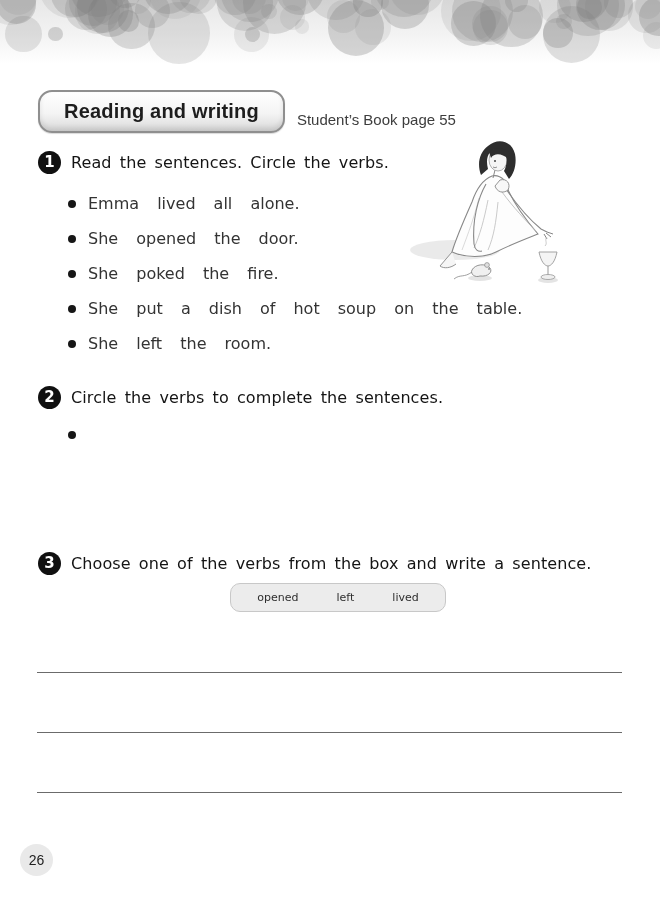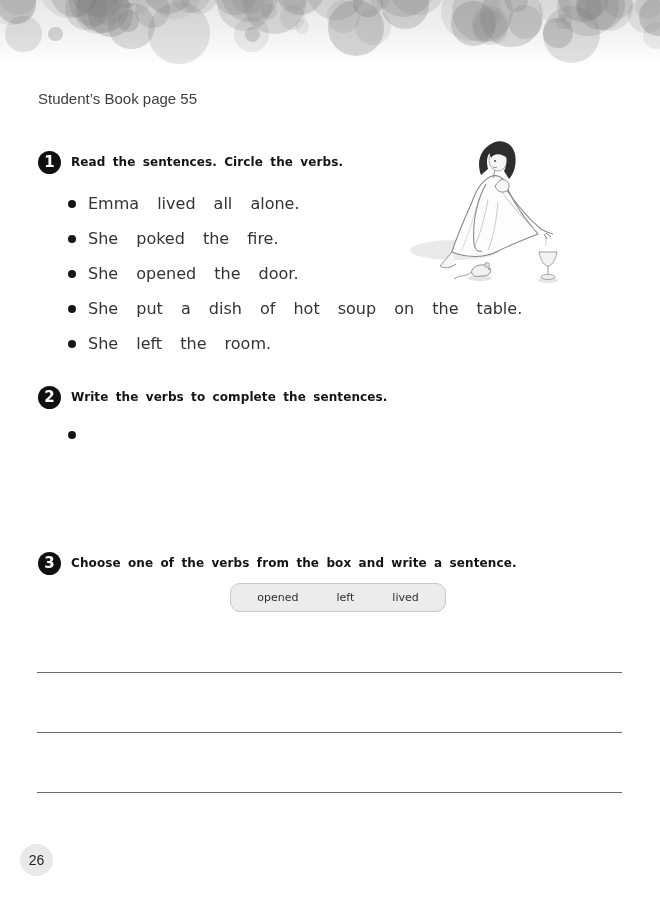--- a/index.html
+++ b/index.html
@@ -36,21 +36,21 @@
   #ex1 { top:150px; }
   #ex2 { top:385px; }
   #ex3 { top:551px; }
   .ex-header { display:flex; align-items:center; gap:10px; height:24px; }
   .badge {
     flex:0 0 auto; width:23px; height:23px; border-radius:50%; background:#101010;
     color:#ffffff; font-weight:bold; font-size:15px; display:flex; align-items:center; justify-content:center;
     font-family:"DejaVu Sans", sans-serif;
   }
   .instruction {
-    font-size:12px; font-weight:bold; color:#141414; letter-spacing:0.1px; word-spacing:3px;text-align:center;
+    font-size:16px; font-weight:normal; color:#141414; letter-spacing:0.1px; word-spacing:3px;text-align:center;
   }
 
   ul.sentences { list-style:none; }
   #ex1 ul.sentences { margin-top:12px; }
   #ex2 ul.sentences { margin-top:8px; }
   ul.sentences li { display:flex; align-items:center; height:35px; padding-left:30px; }
   .dot { flex:0 0 auto; width:8px; height:8px; border-radius:50%; background:#161616; margin-right:12px; }
   .stext { font-size:16px; color:#333333; }
   #ex1 .stext { word-spacing:13px; }
   #ex2 .stext { word-spacing:1px; }
@@ -149,40 +149,43 @@
       <div class="deco-circle" style="height: 61.3251px; width: 61.3251px; left: 557.309px; top: -25.2465px; opacity: 0.22;"></div>
       <div class="deco-circle" style="height: 14.397px; width: 14.397px; left: 294.993px; top: 19.3353px; opacity: 0.13;"></div>
       <div class="deco-circle" style="height: 39.1472px; width: 39.1472px; left: 638.67px; top: -2.72037px; opacity: 0.32;"></div>
       <div class="deco-circle" style="height: 63.1593px; width: 63.1593px; left: 242.853px; top: -28.8586px; opacity: 0.25;"></div>
       <div class="deco-circle" style="height: 36.0907px; width: 36.0907px; left: 355.117px; top: 9.15512px; opacity: 0.14;"></div>
       <div class="deco-circle" style="height: 52.2138px; width: 52.2138px; left: 76.5259px; top: -19.4315px; opacity: 0.29;"></div>
       <div class="deco-circle" style="height: 51.3441px; width: 51.3441px; left: 558.043px; top: -29.7094px; opacity: 0.29;"></div>
     </div>
 
   <div class="header-row">
+    <div class="title-box">
+      <span>Reading and writing</span>
+    </div>
     <div class="subtitle">Student’s Book page 55</div>
   </div>
 
   <section class="exercise" id="ex1">
     <div class="ex-header">
       <span class="badge">1</span>
       <h2 class="instruction">Read the sentences. Circle the verbs.</h2>
     </div>
     <ul class="sentences">
         <li>
           <span class="dot"></span>
           <span class="stext">Emma lived all alone.</span>
         </li>
         <li>
           <span class="dot"></span>
+          <span class="stext">She opened the door.</span>
+        </li>
+        <li>
+          <span class="dot"></span>
           <span class="stext">She poked the fire.</span>
-        </li>
-        <li>
-          <span class="dot"></span>
-          <span class="stext">She opened the door.</span>
         </li>
         <li>
           <span class="dot"></span>
           <span class="stext">She put a dish of hot soup on the table.</span>
         </li>
         <li>
           <span class="dot"></span>
           <span class="stext">She left the room.</span>
         </li>
       </ul>
@@ -223,21 +226,21 @@
 
     <path d="M131,112 C133,122 137,126 140,126 C143,126 147,122 149,112 Z" fill="#f4f4f4" stroke="#999" stroke-width="0.9"></path>
     <path d="M140,126 L140,135" stroke="#999" stroke-width="1"></path>
     <ellipse cx="140" cy="137" rx="7" ry="2.5" fill="#efefef" stroke="#999" stroke-width="0.8"></ellipse>
     <path d="M137,106 c3,-3 -1,-6 2,-9" fill="none" stroke="#bbb" stroke-width="0.8"></path>
   </svg>
 
   <section class="exercise" id="ex2">
     <div class="ex-header">
       <span class="badge">2</span>
-      <h2 class="instruction">Write the verbs to complete the sentences.</h2>
+      <h2 class="instruction">Circle the verbs to complete the sentences.</h2>
     </div>
     <ul class="sentences">
         <li>
           <span class="dot"></span>
         </li>
       </ul>
   </section>
 
   <section class="exercise" id="ex3">
     <div class="ex-header">

